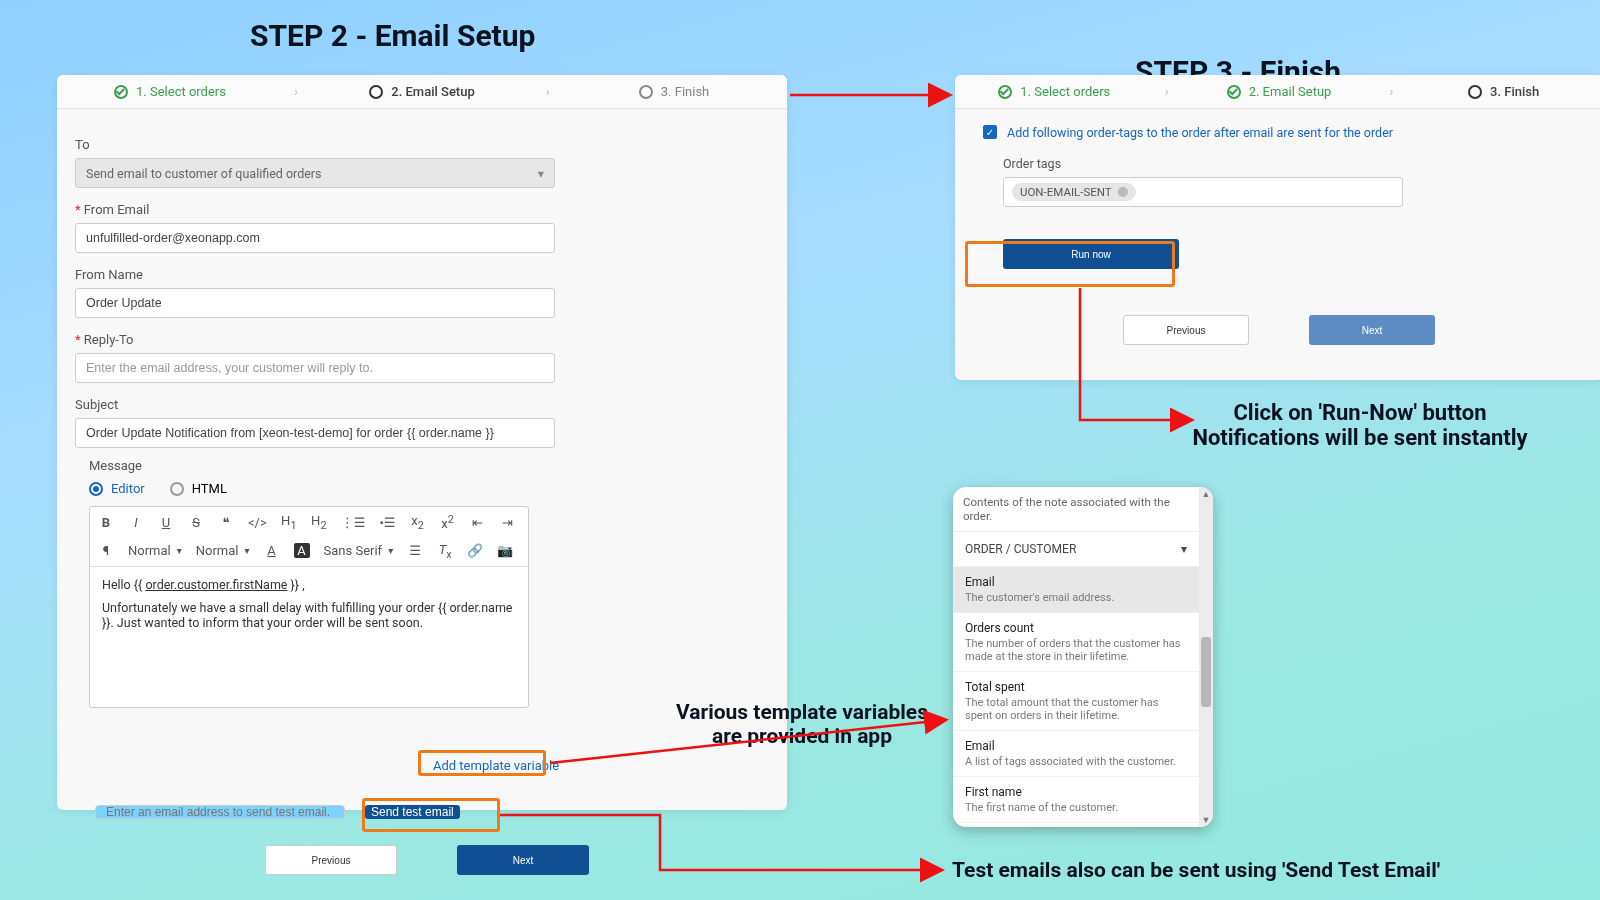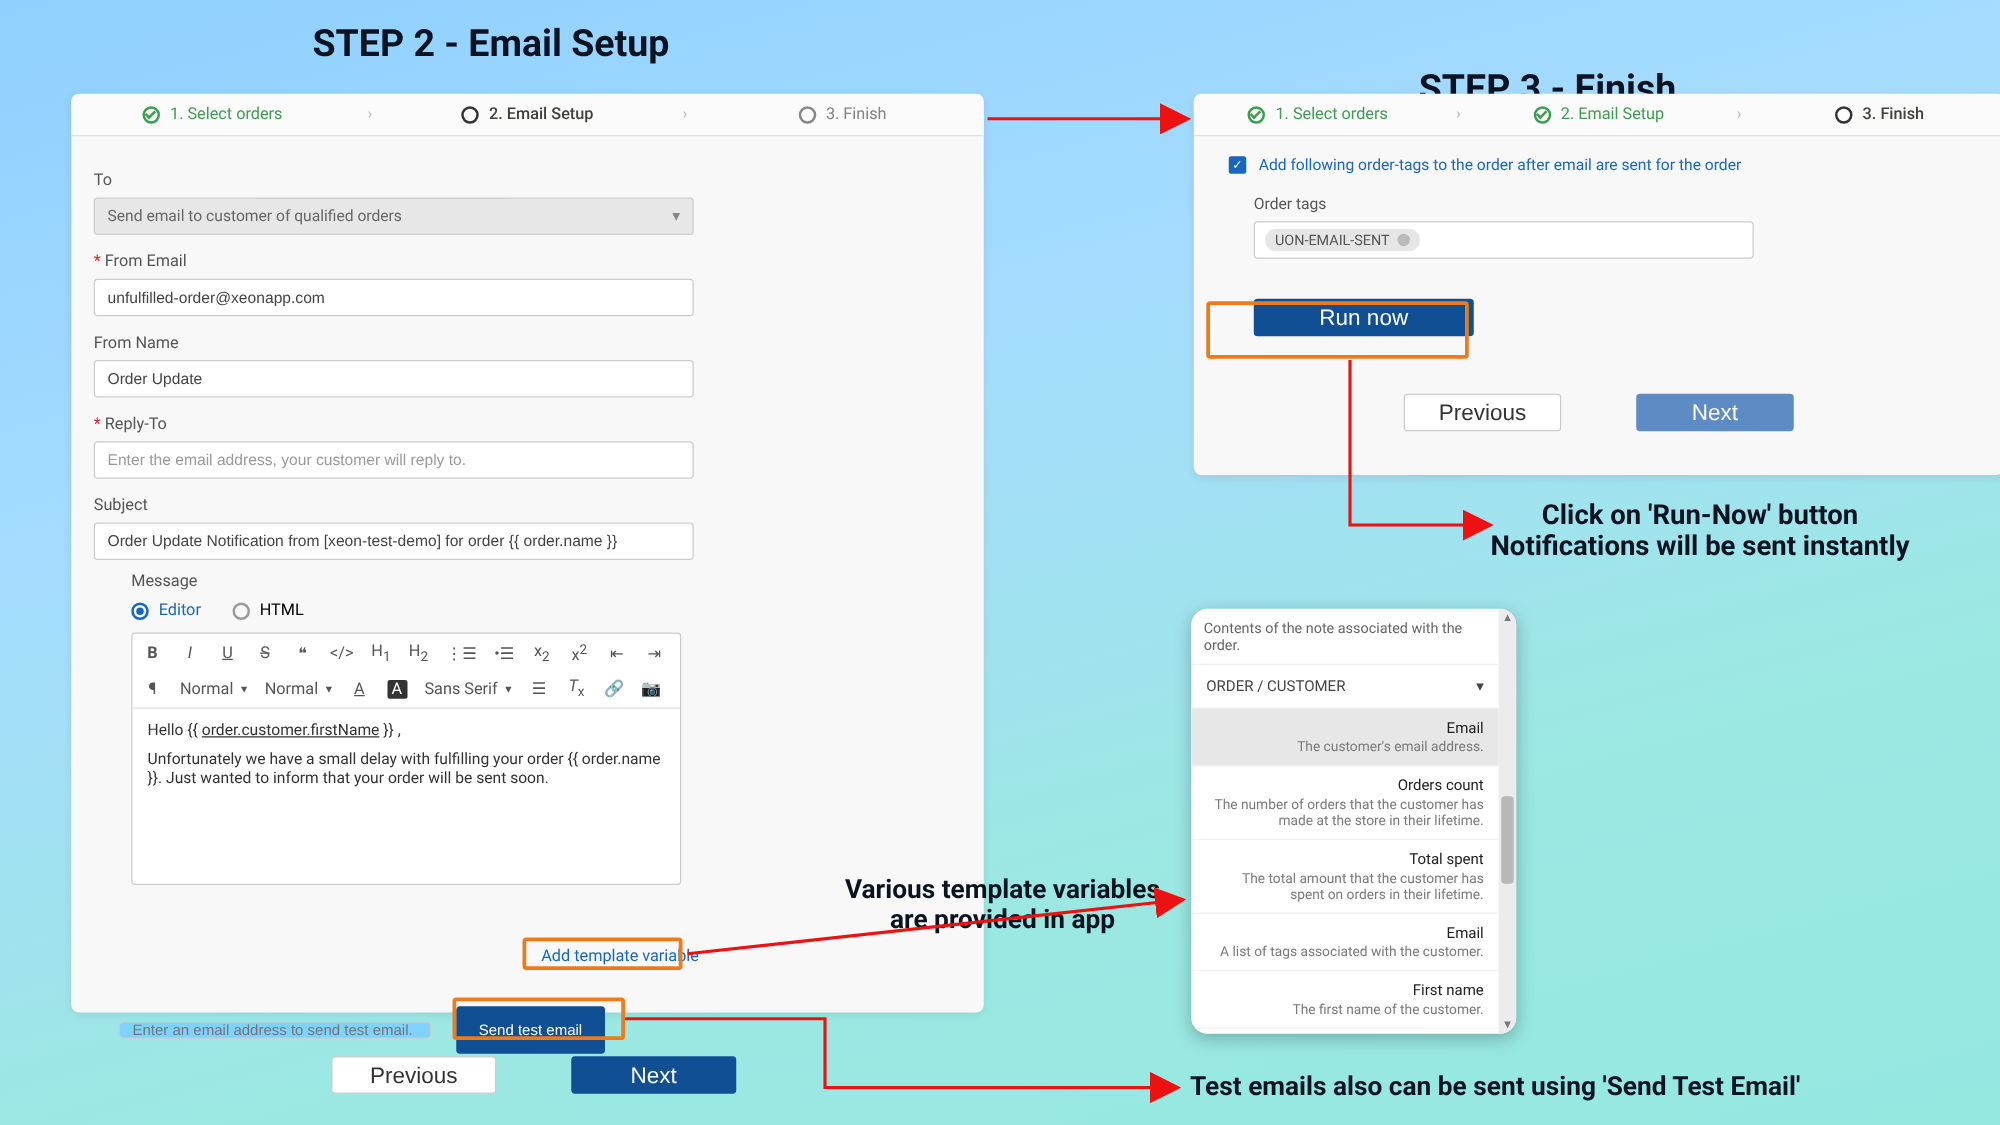--- a/index.html
+++ b/index.html
@@ -62,21 +62,21 @@
   .input, .select {
     width: 480px; height:30px;
     background:#fff; border:1px solid #ccc; border-radius:3px;
     padding: 4px 10px; font-size:12.5px; color:#444;
   }
   .select { background:#e7e7e7; color:#666; display:flex; align-items:center; justify-content:space-between;}
   .select .chev { color:#888;}
   .input::placeholder{color:#9a9a9a;}
 
   
-  .msg-block { margin-left: 30px; margin-top:8px;}
+  .msg-block { margin-left: 14px; margin-top:8px;}
   .radio-row { display:flex; gap:25px; align-items:center; font-size:13px; margin:8px 0 10px 0;}
   .radio { width:14px;height:14px;border:2px solid #999;border-radius:50%;display:inline-block;position:relative;}
   .radio.sel { border-color:#1667c1;}
   .radio.sel::after{content:'';position:absolute;inset:2px;background:#1667c1;border-radius:50%;}
   .radio-label.sel{color:#1667c1;}
 
   .editor {
     width:440px; border:1px solid #ccc; border-radius:3px; background:#fff;
   }
   .toolbar{
@@ -98,26 +98,26 @@
     padding:3px 8px;
   }
   .test-row{
     position:absolute; left:95px; top:805px; display:flex; gap:20px; align-items:center;
   }
   .test-input{
     width:250px;height:14px;border:1px solid #ccc;border-radius:4px;background:#7dd3fc;
     font-size:12px;padding:0 10px;
   }
   .btn{
-    height:30px;border:none;border-radius:3px;font-size:18px;cursor:default;
+    height:30px;border:none;border-radius:3px;font-size:10px;cursor:default;
     display:inline-flex;align-items:center;justify-content:center;padding:0 22px;
   }
   .btn.primary{background:#104f94;color:#fff;}
   .btn.secondary{background:#fff;color:#333;border:1px solid #ccc;}
-  .btn.sendtest{height:38px;font-size:12px;padding:0 18px;}
+  .btn.sendtest{height:14px;font-size:12px;padding:0 6px;}
   .nav-row{
     position:absolute; left:265px; top:845px; display:flex; gap:60px;
   }
   .nav-row .btn{width:132px;}
 
   
   .right-body{ padding: 16px 28px;}
   .chk-row{display:flex;gap:10px;align-items:flex-start;font-size:12.5px;color:#1667c1;margin-bottom:16px;}
   .chk{width:14px;height:14px;background:#1667c1;border-radius:2px;color:#fff;font-size:10px;display:flex;align-items:center;justify-content:center;}
   .otags-label{font-size:12.5px;color:#555;margin:0 0 6px 20px;}
@@ -146,21 +146,21 @@
     position:absolute; left:953px; top:487px; width:260px; height:340px;
     background:#fff; border-radius:13px; box-shadow:0 4px 14px rgba(0,0,0,0.25);
     display:flex; overflow:hidden;
   }
   .pop-body{flex:1;overflow:hidden;font-size:12px;color:#444;}
   .pop-scroll{width:14px;background:#ececec;position:relative;}
   .pop-thumb{position:absolute;left:2px;right:2px;top:150px;height:70px;background:#b8b8b8;border-radius:3px;}
   .pop-scroll .arrow{position:absolute;left:0;right:0;text-align:center;font-size:9px;color:#777;}
   .pop-note{padding:8px 10px;font-size:11.5px;color:#666;}
   .pop-section{padding:10px 12px;border-top:1px solid #eee;border-bottom:1px solid #eee;display:flex;justify-content:space-between;align-items:center;font-size:12px;color:#444;}
-  .pop-item{padding:8px 12px;border-bottom:1px solid #f1f1f1;text-align:right;}
+  .pop-item{padding:8px 12px;border-bottom:1px solid #f1f1f1;}
   .pop-item.sel{background:#e7e7e7;}
   .pop-item .t{color:#222;}
   .pop-item .d{color:#7a7a7a;font-size:11px;margin-top:2px;}
 
   
   svg.arrows{position:absolute;left:0;top:0;width:1600px;height:900px;pointer-events:none;}
 </style>
 </head>
 <body>
 

